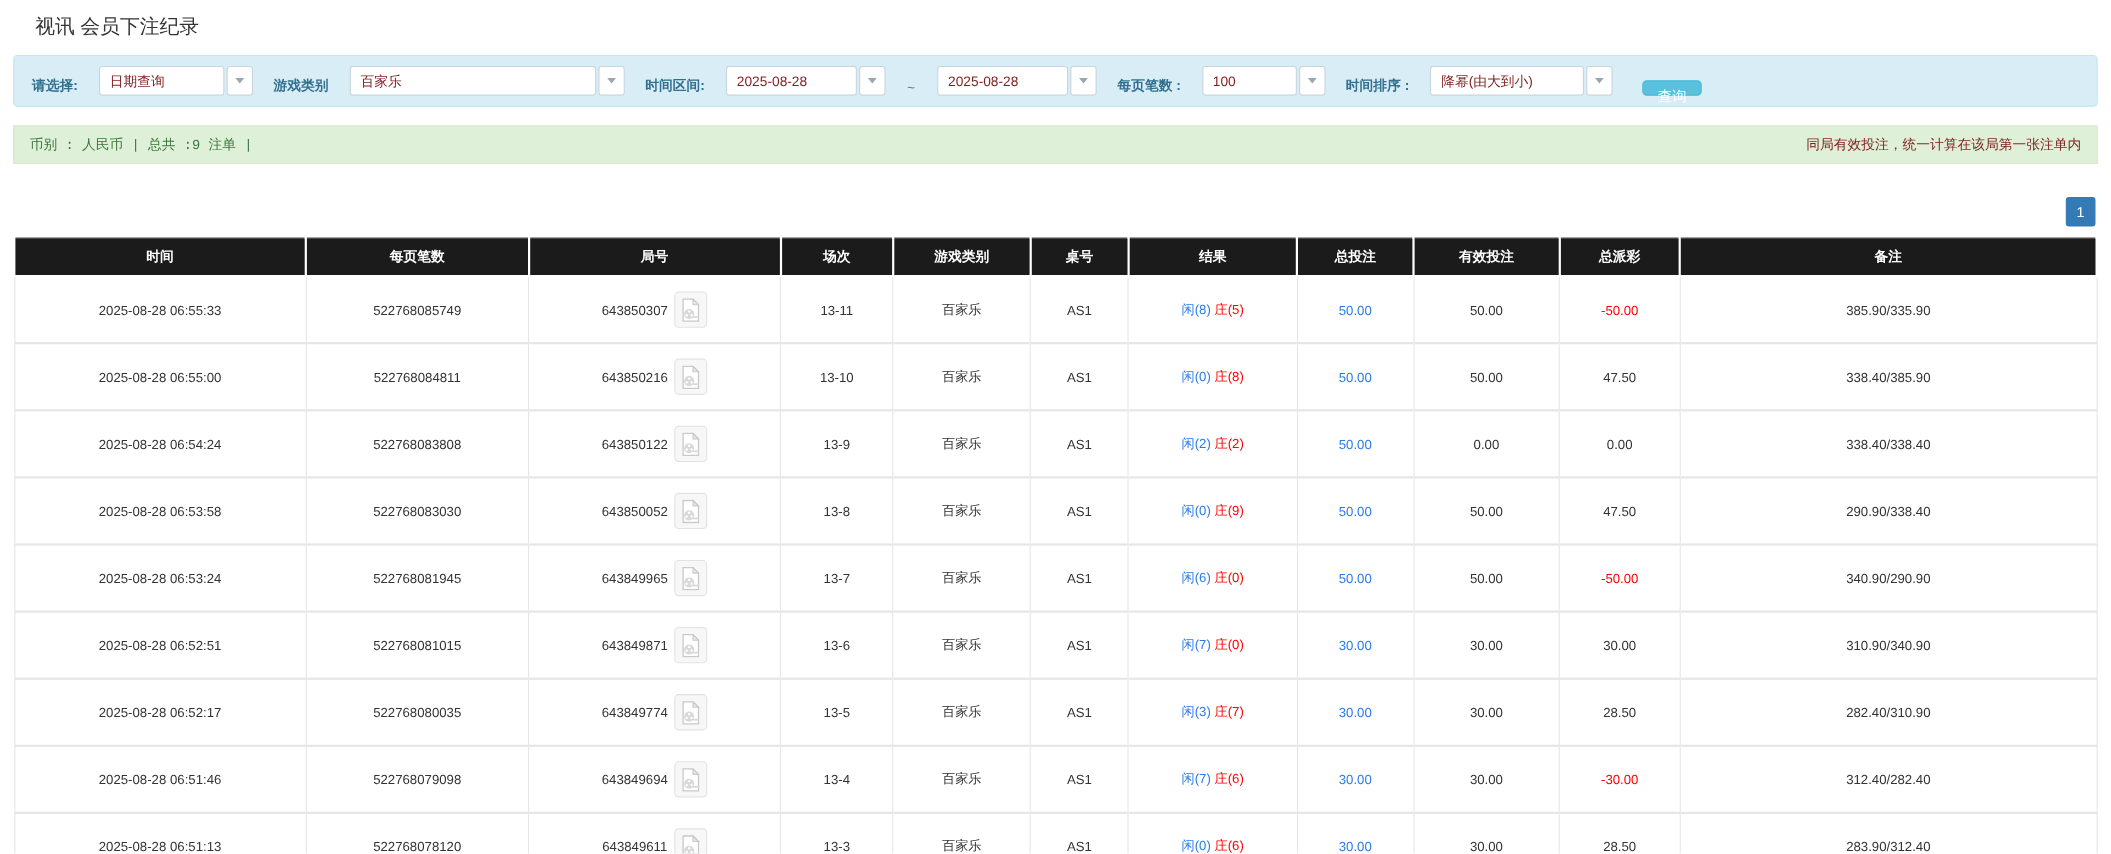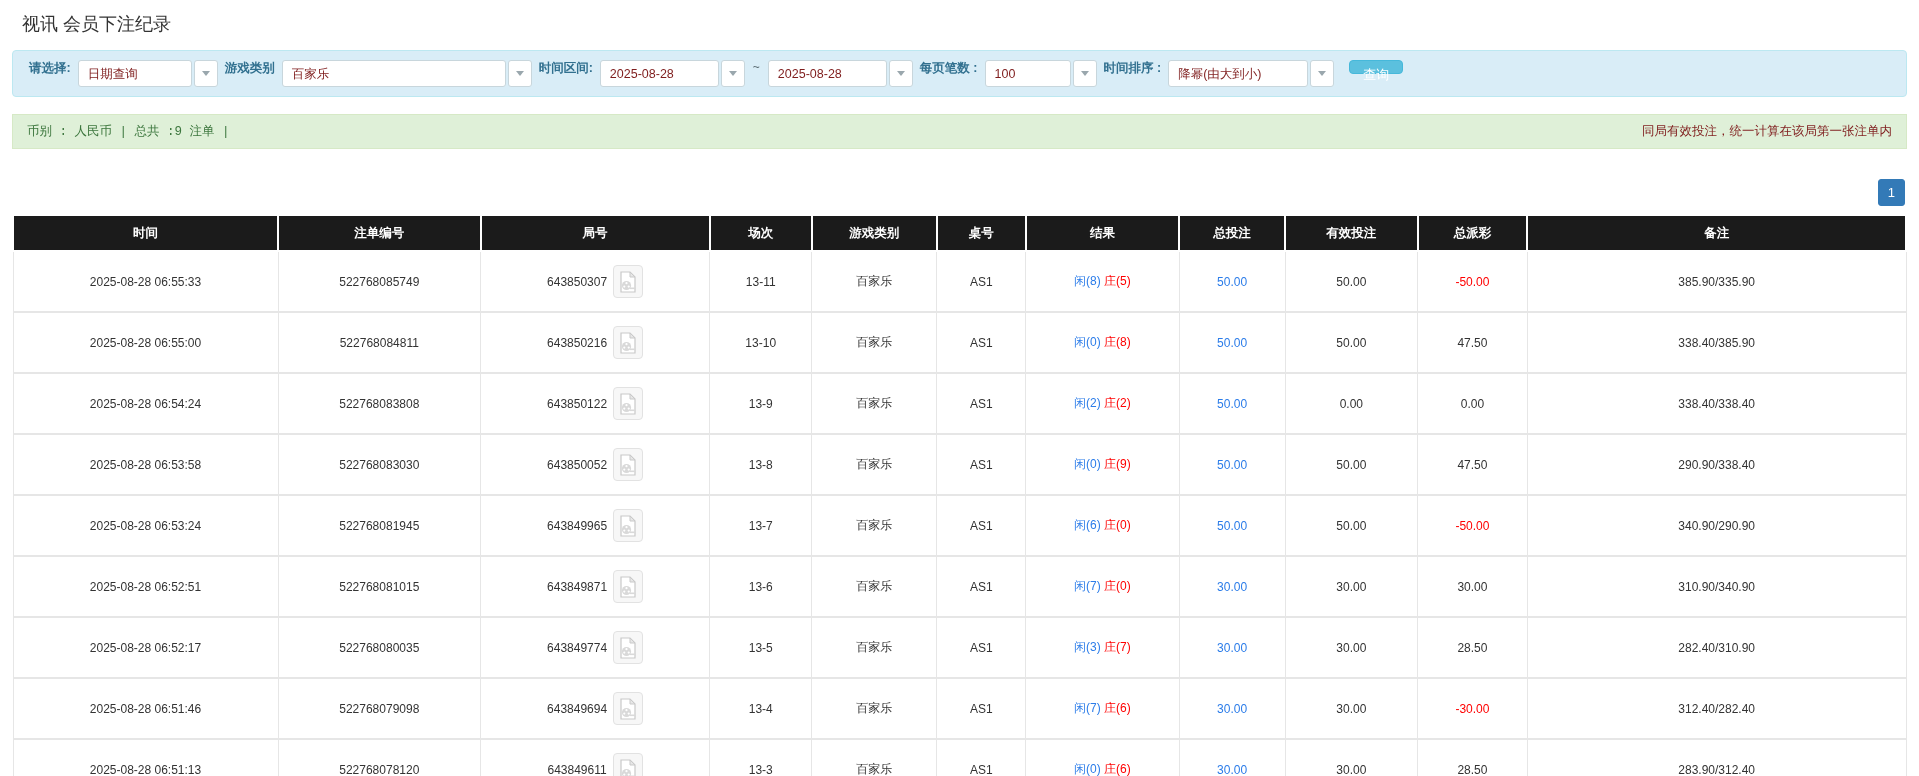--- a/index.html
+++ b/index.html
@@ -4,26 +4,26 @@
 <style>
   * { box-sizing: border-box; }
   html,body { margin:0; padding:0; background:#fff; }
   body {
     width:1919px; height:776px;
     font-family:"Liberation Sans","DejaVu Sans",sans-serif;
     color:#333; font-size:12px;
   }
   .page { padding:8px 12px 0 12px; }
 
-  .page-title { font-size:18px; color:#333; margin:4px 0 14px 10px; font-weight:normal; }
+  .page-title { font-size:18px; color:#333; margin:4px 0 14px 20px; font-weight:normal; }
 
   
   .filter-bar {
     background:#d9edf7; border:1px solid #bce8f1; border-radius:4px;
-    padding:9px 16px; display:flex; align-items:flex-start; gap:7px;
+    padding:9px 16px; display:flex; align-items:flex-end; gap:19px;
   }
   .f-label { color:#31708f; font-weight:bold; font-size:12.5px; white-space:nowrap; }
   .combo { display:inline-flex; align-items:stretch; gap:2px; cursor:pointer; }
   .combo-text {
     background:#fff; border:1px solid #c8d6dc; border-radius:3px;
     padding:5px 9px; font-size:12.5px; color:#7f1d1d; height:27px; line-height:16px;
     white-space:nowrap; overflow:hidden;
   }
   .combo-btn {
     width:24px; height:27px; background:#fff; border:1px solid #c8d6dc; border-radius:3px;
@@ -148,21 +148,21 @@
         <col style="width:4.7%">
         <col style="width:8.1%">
         <col style="width:5.6%">
       <col style="width:7.0%">
         <col style="width:5.8%">
         <col style="width:20.0%">
     </colgroup>
     <thead>
       <tr>
         <th>时间</th>
-        <th>注单编号</th>
+        <th>每页笔数</th>
         <th>局号</th>
         <th>场次</th>
         <th>游戏类别</th>
         <th>桌号</th>
         <th>结果</th>
         <th>总投注</th>
         <th>有效投注</th>
         <th>总派彩</th>
         <th>备注</th>
       </tr>

